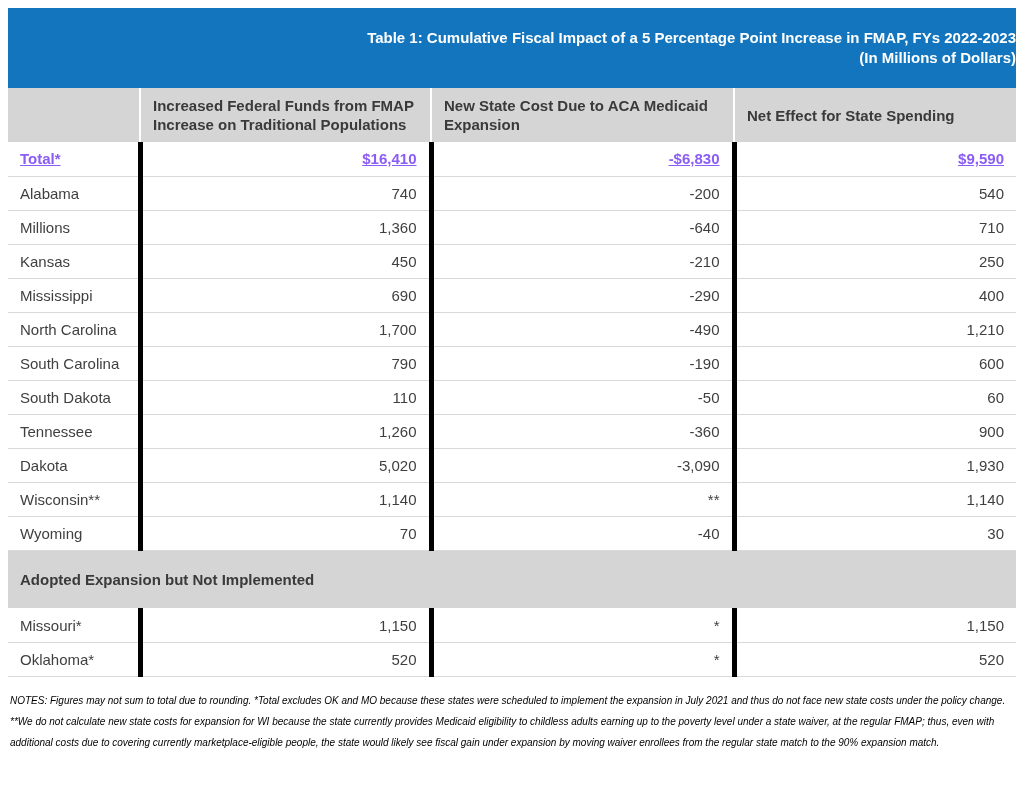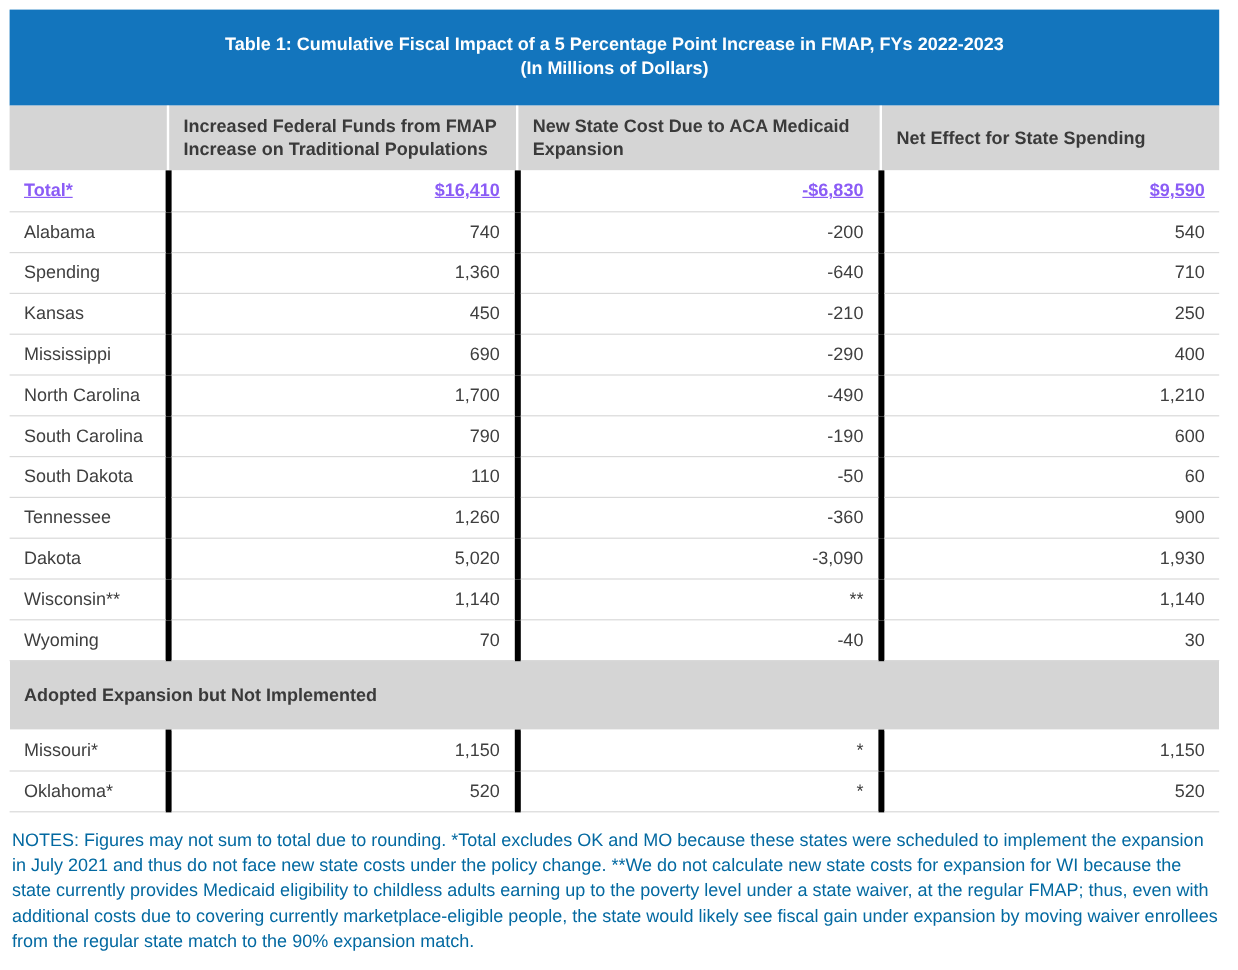--- a/index.html
+++ b/index.html
@@ -13,21 +13,21 @@
     margin: 8px 0 0 8px;
   }
   .table-title {
     background: #1375bd;
     color: #ffffff;
     height: 80px;
     box-sizing: border-box;
     display: flex;
     flex-direction: column;
     justify-content: center;
-    align-items: center;
+    align-items: flex-end;
     text-align: center;
     font-weight: bold;
     font-size: 15px;
     line-height: 20px;
   }
   table.fiscal {
     width: 100%;
     border-collapse: collapse;
     table-layout: fixed;
   }
@@ -77,23 +77,24 @@
     background: #d5d5d5;
     font-weight: bold;
     color: #3a3a3a;
     height: 32px;
     padding: 20px 12px;
     border-bottom: 1px solid #ffffff;
   }
   .notes {
     width: 1006px;
     margin: 13px 0 0 2px;
-    font-size: 15px;
+    font-size: 10px;
     line-height: 21px;
-    color: #0369a1;
+    color: #000000;
+    font-style: italic;
   }
 </style>
 </head>
 <body>
 
 <div class="page">
 
   <div class="table-title">
     <div>Table 1: Cumulative Fiscal Impact of a 5 Percentage Point Increase in FMAP, FYs 2022-2023</div>
     <div>(In Millions of Dollars)</div>
@@ -121,21 +122,21 @@
         <td class="num">-$6,830</td>
         <td class="num">$9,590</td>
       </tr>
       <tr>
         <td>Alabama</td>
         <td class="num">740</td>
         <td class="num">-200</td>
         <td class="num">540</td>
       </tr>
       <tr>
-        <td>Spending</td>
+        <td>Millions</td>
         <td class="num">1,360</td>
         <td class="num">-640</td>
         <td class="num">710</td>
       </tr>
       <tr>
         <td>Kansas</td>
         <td class="num">450</td>
         <td class="num">-210</td>
         <td class="num">250</td>
       </tr>

